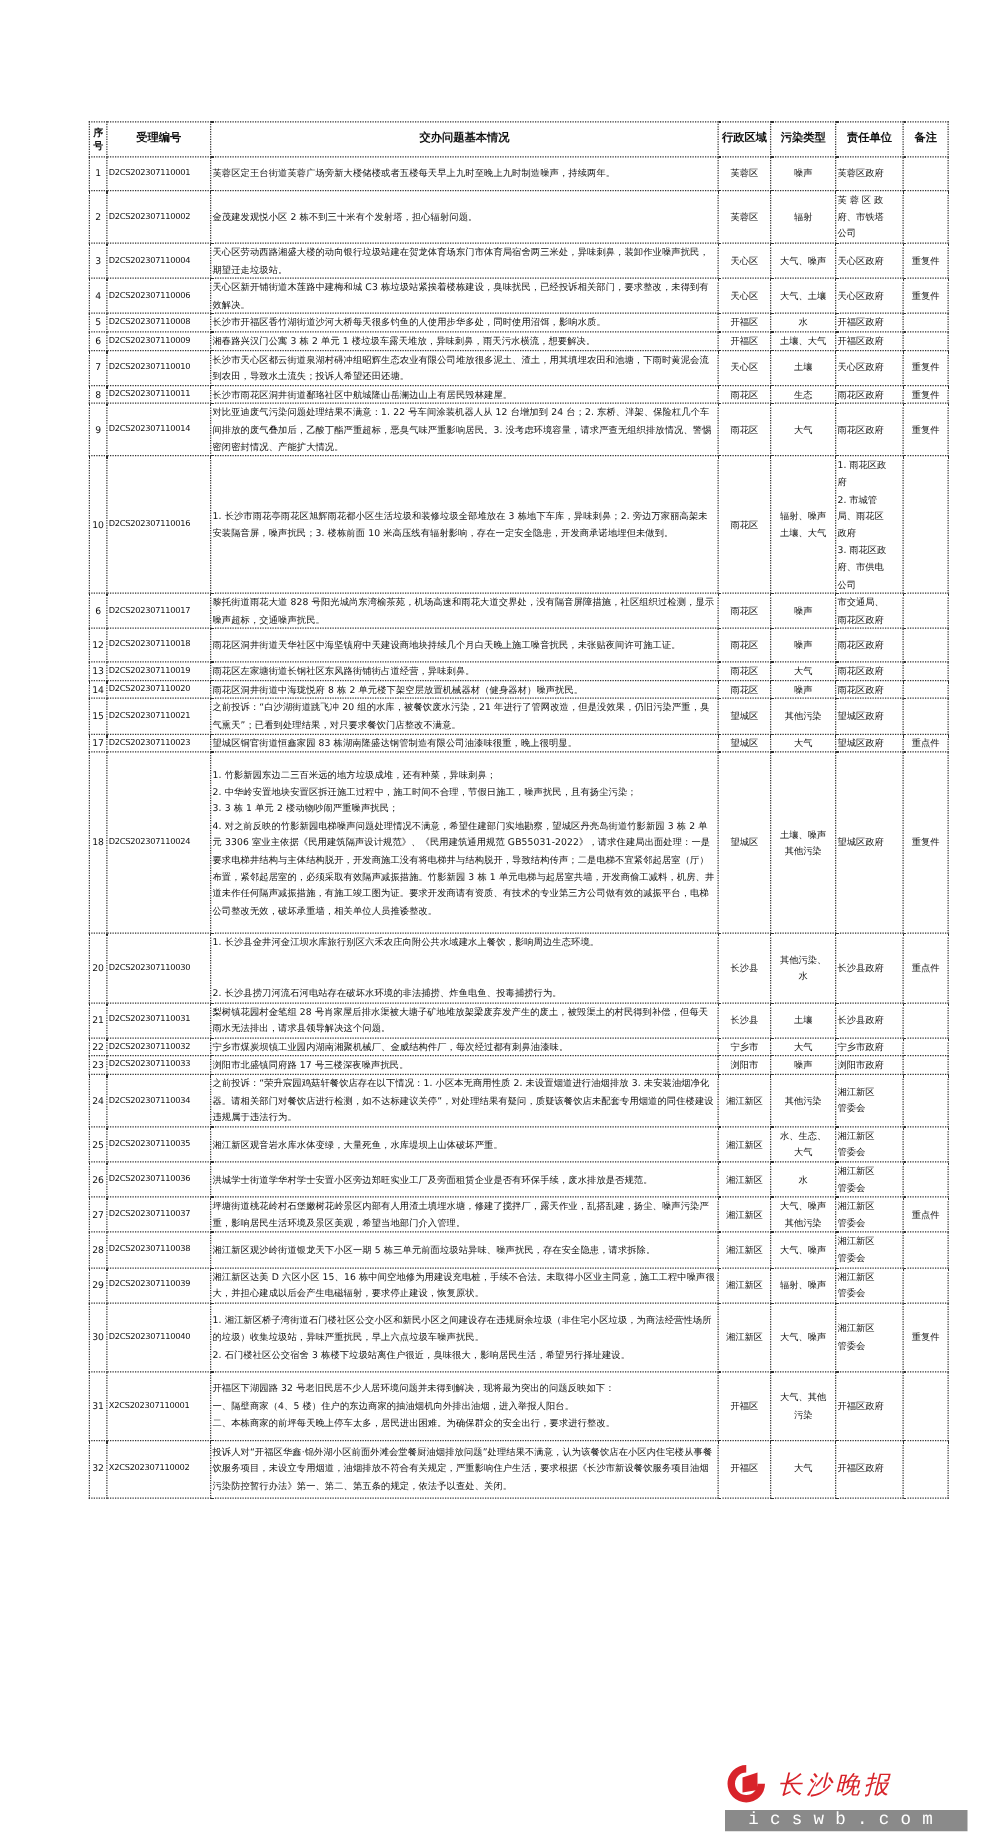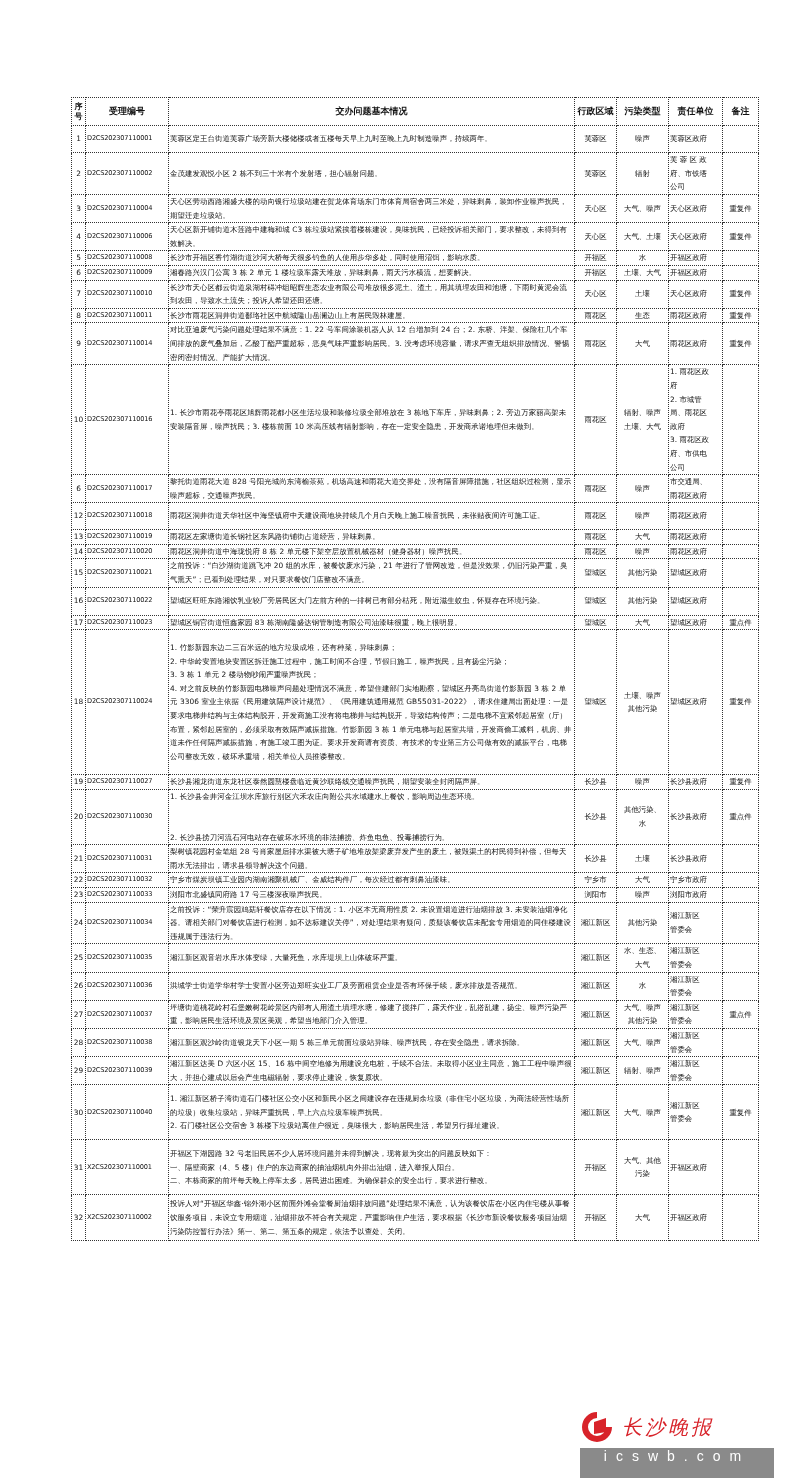--- a/index.html
+++ b/index.html
@@ -12,23 +12,23 @@
   th { font-size:9px; height:27px; text-align:center; font-weight:bold; line-height:13px; }
   .c-no { text-align:center; }
   .c-id { font-size:6.6px; letter-spacing:-0.2px; white-space:nowrap; }
   .c-desc { text-align:left; white-space:pre-line; letter-spacing:0.1px; }
   .c-c { text-align:center; white-space:pre-line; }
   .c-unit { text-align:left; white-space:pre-line; }
   #logo { position:absolute; left:580px; top:1410px; width:200px; height:60px; }
   #logo .mark { position:absolute; left:0; top:0; width:34px; height:34px; }
   #logo .brand { position:absolute; left:42px; top:0; font-size:20px; line-height:34px;
                  color:#d8232a; font-family:"DejaVu Serif",serif; font-style:italic; letter-spacing:3px; }
-  #logo .url { position:absolute; left:0; top:38px; width:194px; height:31px; background:#8a8a8a;
+  #logo .url { position:absolute; left:0; top:38px; width:194px; height:17px; background:#8a8a8a;
                color:#fff; font-size:14px; line-height:17px; text-align:center; letter-spacing:9px;
-               font-family:Liberation Sans, sans-serif; }
+               font-family:Liberation Mono, monospace; }
 </style>
 </head>
 <body>
 
 <div id="sheet">
   <table>
     <colgroup>
       <col style="width:14px">
         <col style="width:83px">
         <col style="width:406px">
@@ -188,29 +188,20 @@
         </tr>
         <tr style="height: 28px;">
           <td class="c-no">15</td>
           <td class="c-id">D2CS202307110021</td>
           <td class="c-desc">之前投诉：“白沙湖街道跳飞冲 20 组的水库，被餐饮废水污染，21 年进行了管网改造，但是没效果，仍旧污染严重，臭气熏天”；已看到处理结果，对只要求餐饮门店整改不满意。</td>
           <td class="c-c">望城区</td>
           <td class="c-c">其他污染</td>
           <td class="c-unit">望城区政府</td>
           <td class="c-c"></td>
         </tr>
-        <tr style="height: 28px;">
-          <td class="c-no">16</td>
-          <td class="c-id">D2CS202307110022</td>
-          <td class="c-desc">望城区旺旺东路湘饮乳业较厂旁居民区大门左前方种的一排树已有部分枯死，附近滋生蚊虫，怀疑存在环境污染。</td>
-          <td class="c-c">望城区</td>
-          <td class="c-c">其他污染</td>
-          <td class="c-unit">望城区政府</td>
-          <td class="c-c"></td>
-        </tr>
         <tr style="height: 13px;">
           <td class="c-no">17</td>
           <td class="c-id">D2CS202307110023</td>
           <td class="c-desc">望城区铜官街道恒鑫家园 83 栋湖南隆盛达钢管制造有限公司油漆味很重，晚上很明显。</td>
           <td class="c-c">望城区</td>
           <td class="c-c">大气</td>
           <td class="c-unit">望城区政府</td>
           <td class="c-c">重点件</td>
         </tr>
         <tr style="height: 145px;">
@@ -219,29 +210,20 @@
           <td class="c-desc">1. 竹影新园东边二三百米远的地方垃圾成堆，还有种菜，异味刺鼻；
 2. 中华岭安置地块安置区拆迁施工过程中，施工时间不合理，节假日施工，噪声扰民，且有扬尘污染；
 3. 3 栋 1 单元 2 楼动物吵闹严重噪声扰民；
 4. 对之前反映的竹影新园电梯噪声问题处理情况不满意，希望住建部门实地勘察，望城区丹亮岛街道竹影新园 3 栋 2 单元 3306 室业主依据《民用建筑隔声设计规范》、《民用建筑通用规范 GB55031-2022》，请求住建局出面处理：一是要求电梯井结构与主体结构脱开，开发商施工没有将电梯井与结构脱开，导致结构传声；二是电梯不宜紧邻起居室（厅）布置，紧邻起居室的，必须采取有效隔声减振措施。竹影新园 3 栋 1 单元电梯与起居室共墙，开发商偷工减料，机房、井道未作任何隔声减振措施，有施工竣工图为证。要求开发商请有资质、有技术的专业第三方公司做有效的减振平台，电梯公司整改无效，破坏承重墙，相关单位人员推诿整改。</td>
           <td class="c-c">望城区</td>
           <td class="c-c">土壤、噪声
 其他污染</td>
           <td class="c-unit">望城区政府</td>
           <td class="c-c">重复件</td>
         </tr>
-        <tr style="height: 14px;">
-          <td class="c-no">19</td>
-          <td class="c-id">D2CS202307110027</td>
-          <td class="c-desc">长沙县湘龙街道东龙社区泰然圆慧楼盘临近黄沙联络线交通噪声扰民，期望安装全封闭隔声屏。</td>
-          <td class="c-c">长沙县</td>
-          <td class="c-c">噪声</td>
-          <td class="c-unit">长沙县政府</td>
-          <td class="c-c">重复件</td>
-        </tr>
         <tr style="height: 55px;">
           <td class="c-no">20</td>
           <td class="c-id">D2CS202307110030</td>
           <td class="c-desc">1. 长沙县金井河金江坝水库旅行别区六禾农庄向附公共水域建水上餐饮，影响周边生态环境。
 
 
 2. 长沙县捞刀河流石河电站存在破坏水环境的非法捕捞、炸鱼电鱼、投毒捕捞行为。</td>
           <td class="c-c">长沙县</td>
           <td class="c-c">其他污染、
 水</td>

